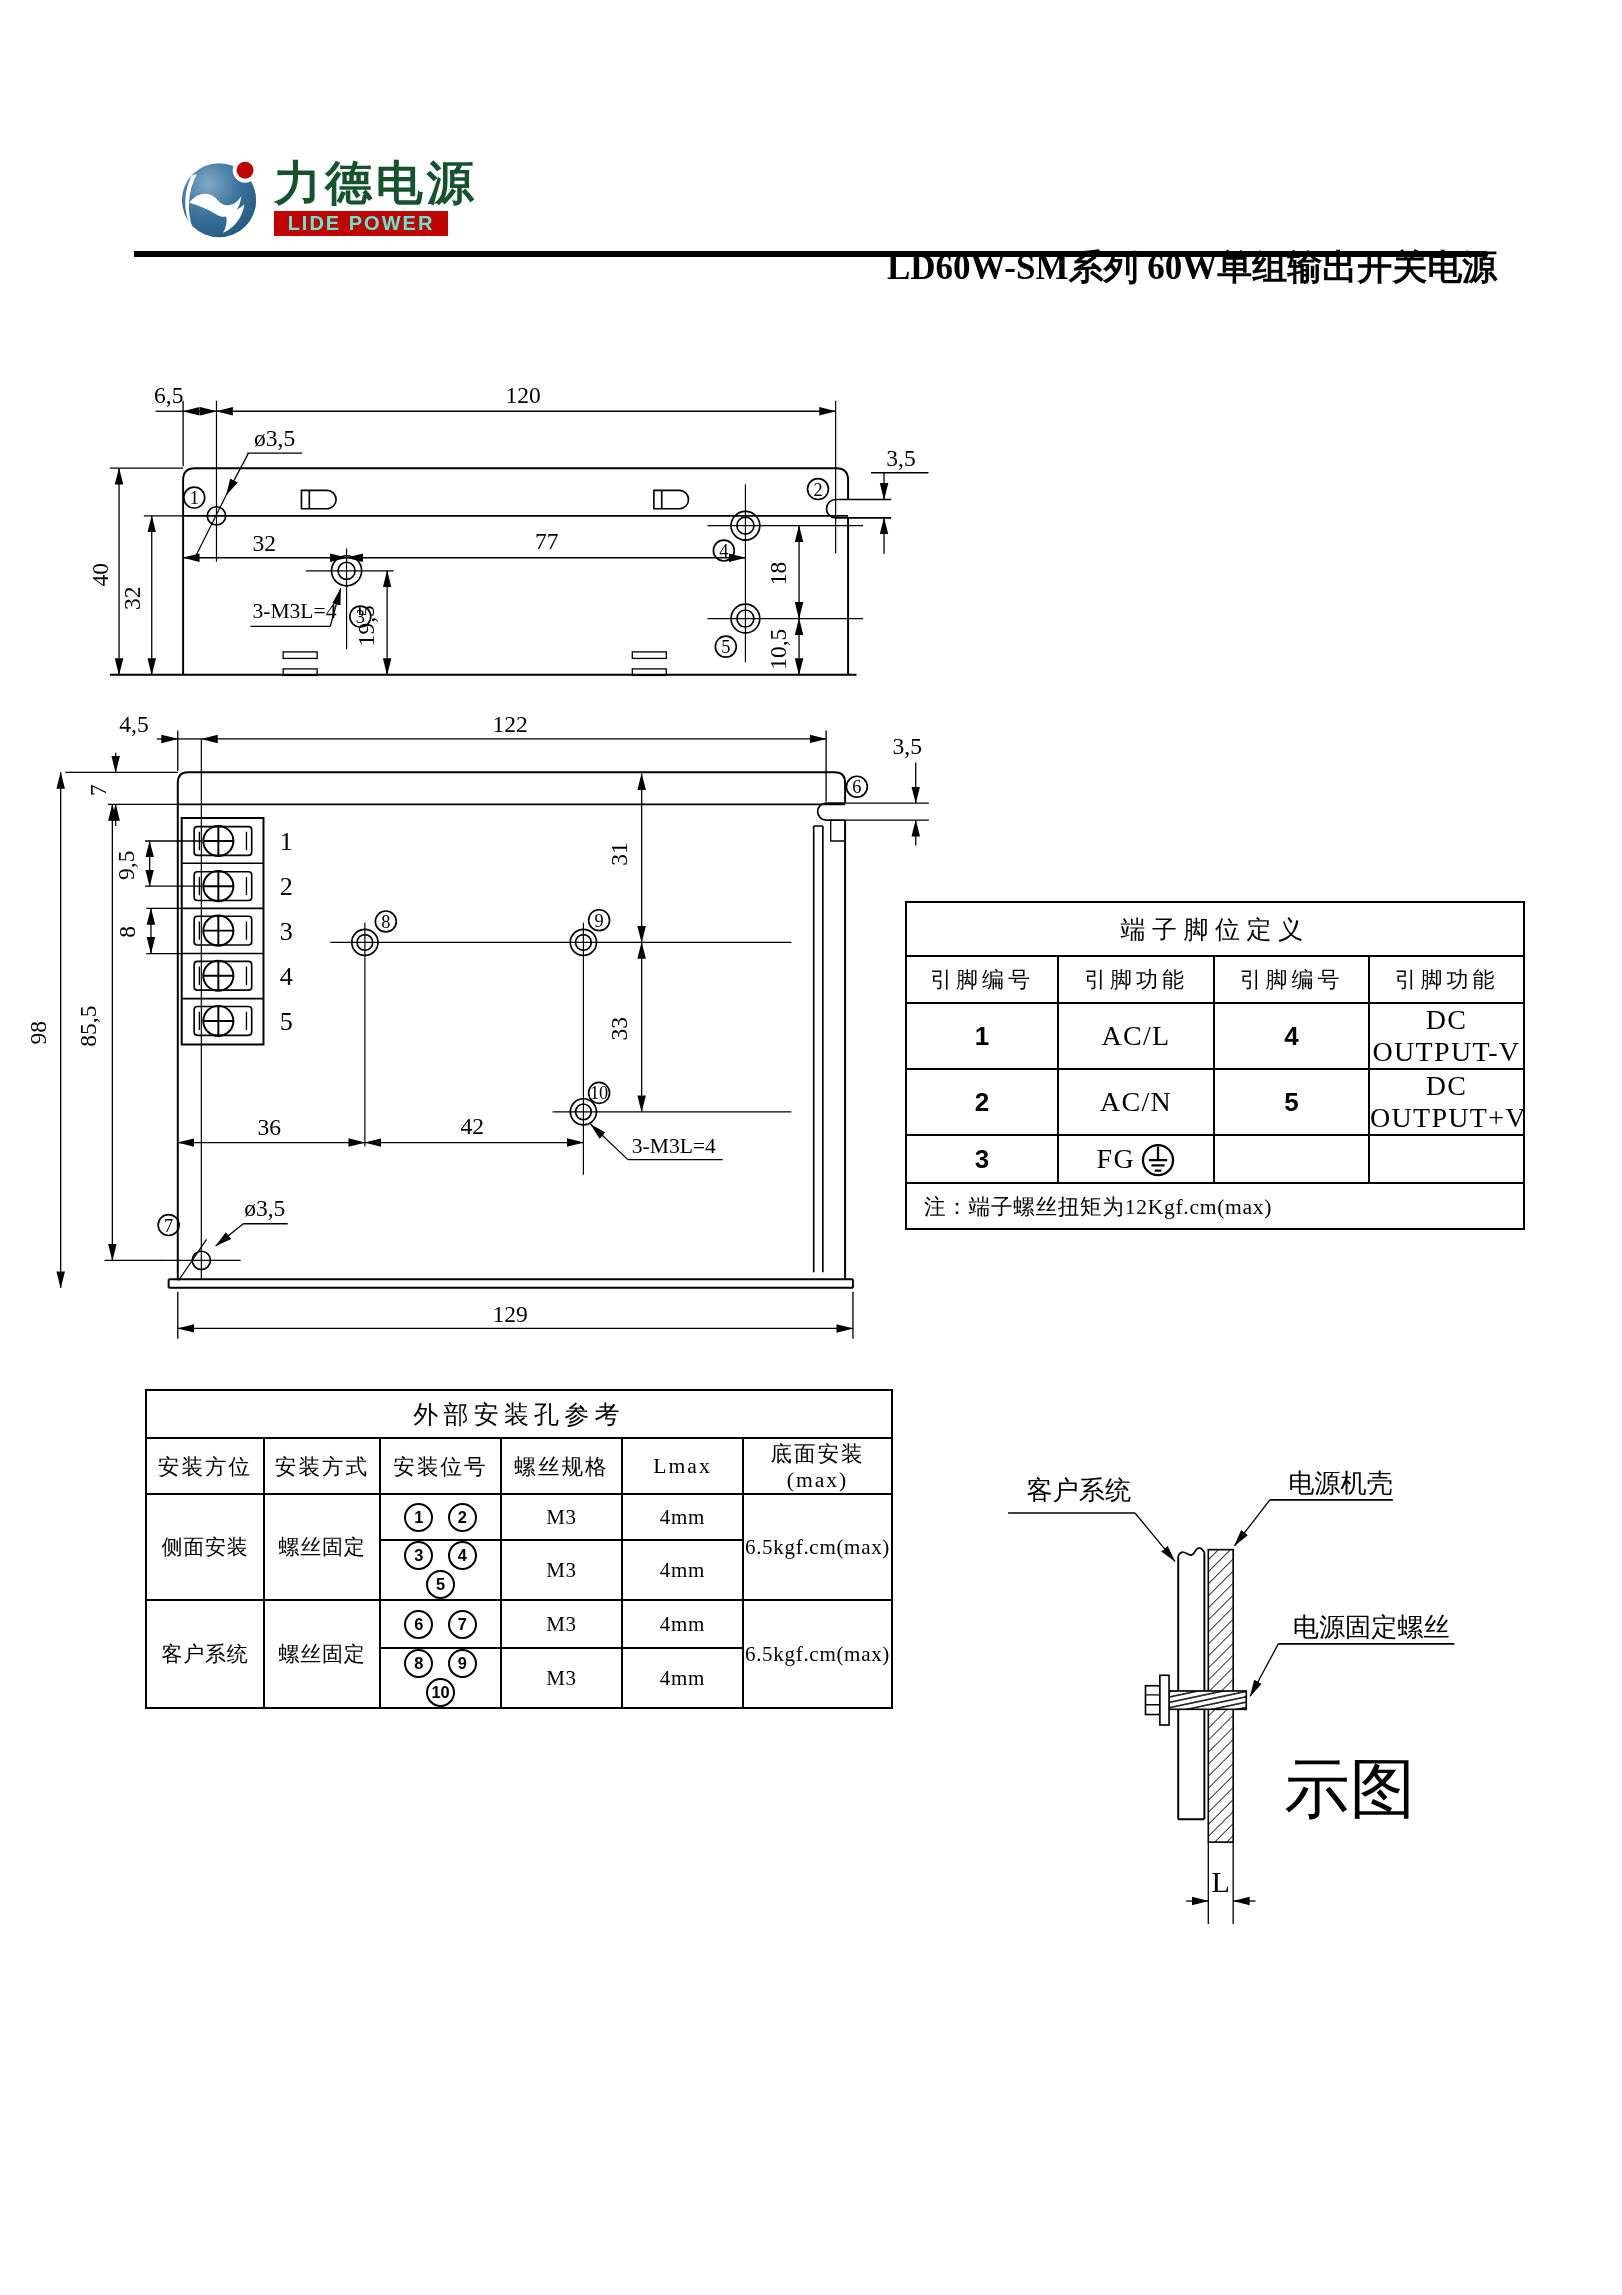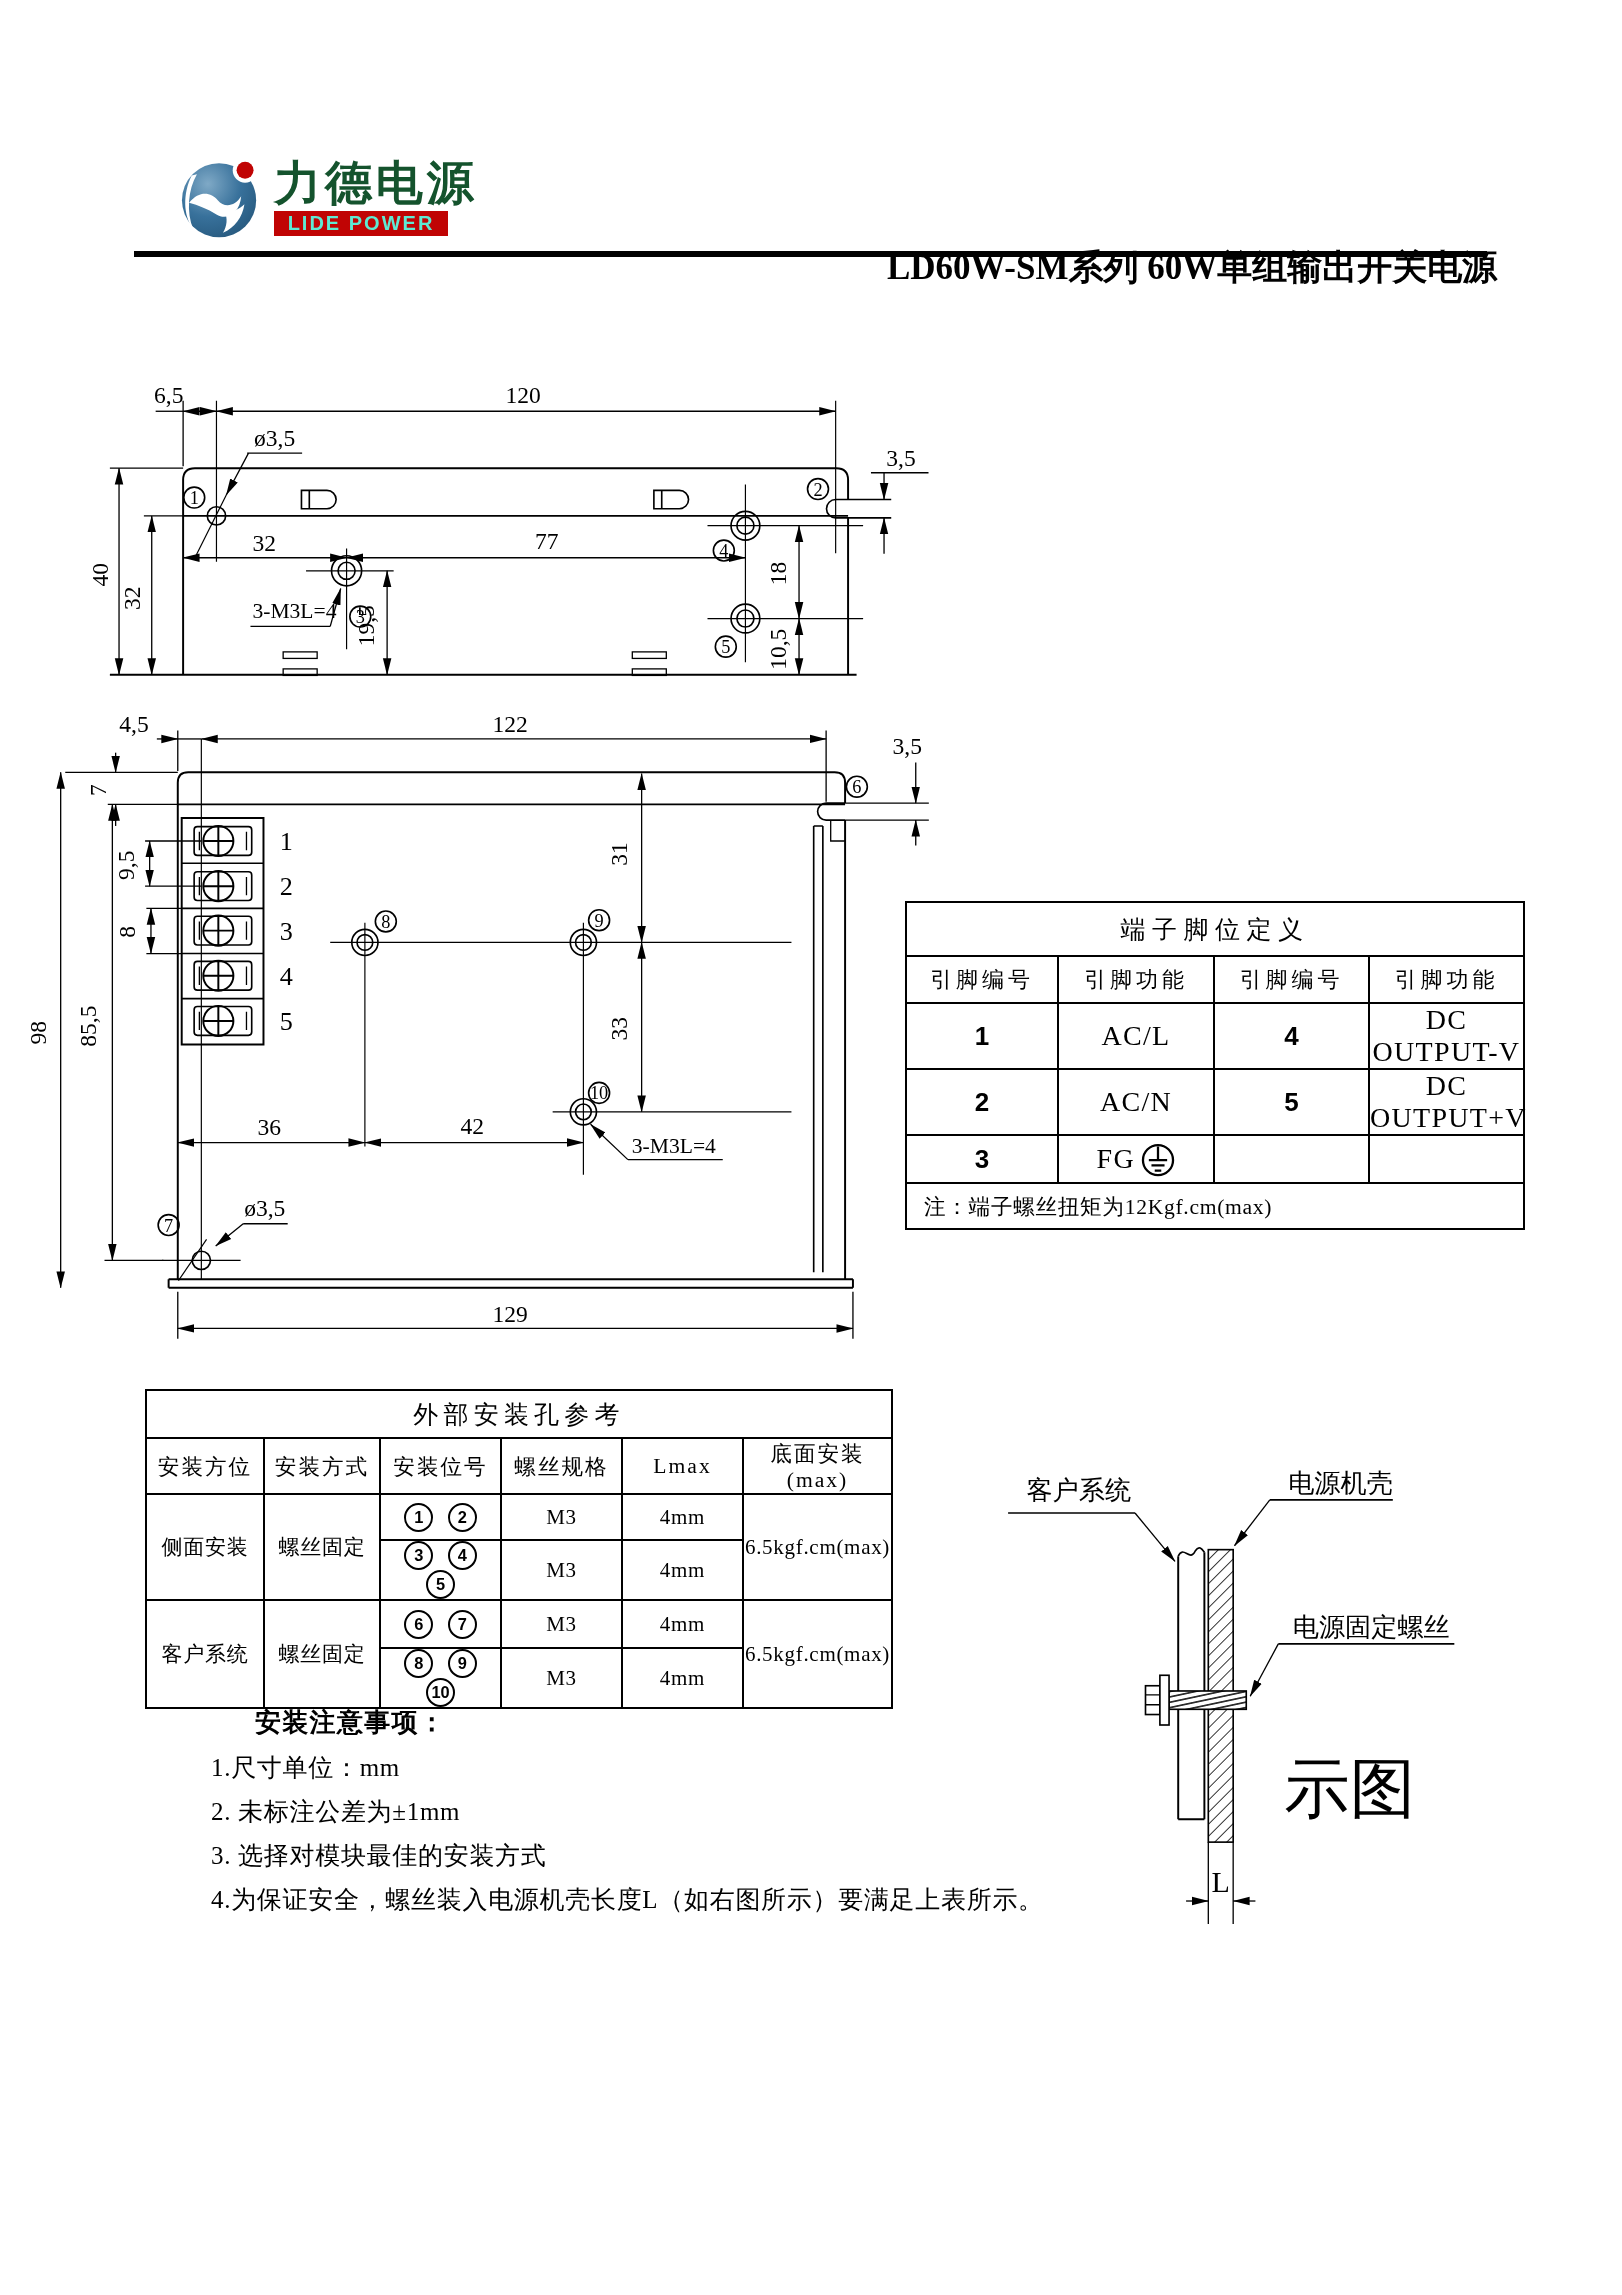--- a/index.html
+++ b/index.html
@@ -411,22 +411,15 @@
     </g>
     <g>
       <text class="lbl-t" x="1648" y="2290" text-anchor="middle">客户系统</text>
       <text class="lbl-t" x="2048" y="2280" text-anchor="middle">电源机壳</text>
       <text class="lbl-t" x="2095" y="2500" text-anchor="middle">电源固定螺丝</text>
       <text class="big-t" x="2062" y="2768" text-anchor="middle">示图</text>
       <text x="1865" y="2892" text-anchor="middle" font-size="46">L</text>
     </g>
   </svg>
 
-  <div class="notes">
-    <div class="notes-title">安装注意事项：</div>
-    <div class="note-item">1.尺寸单位：mm</div>
-    <div class="note-item">2. 未标注公差为±1mm</div>
-    <div class="note-item">3. 选择对模块最佳的安装方式</div>
-    <div class="note-item">4.为保证安全，螺丝装入电源机壳长度L（如右图所示）要满足上表所示。</div>
-  </div>
 
 </div>
 
 
 </body></html>

